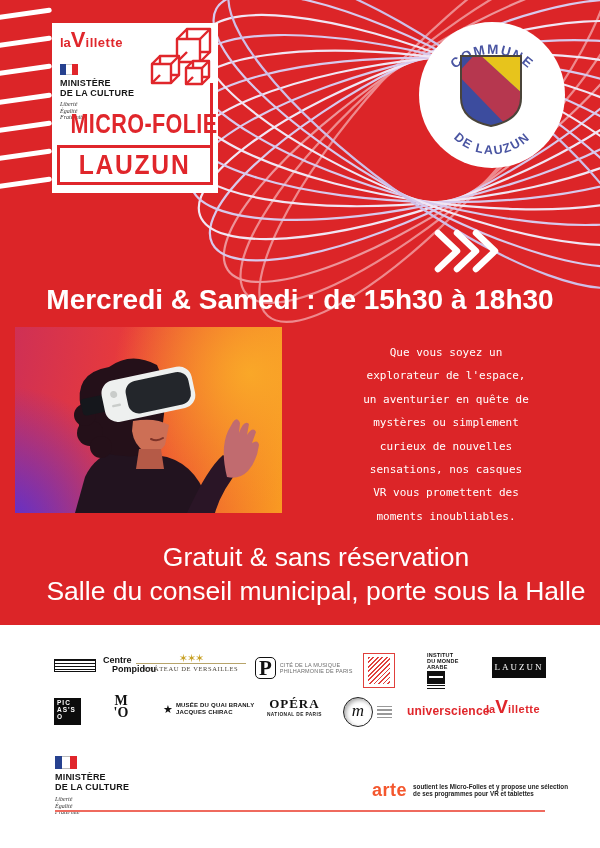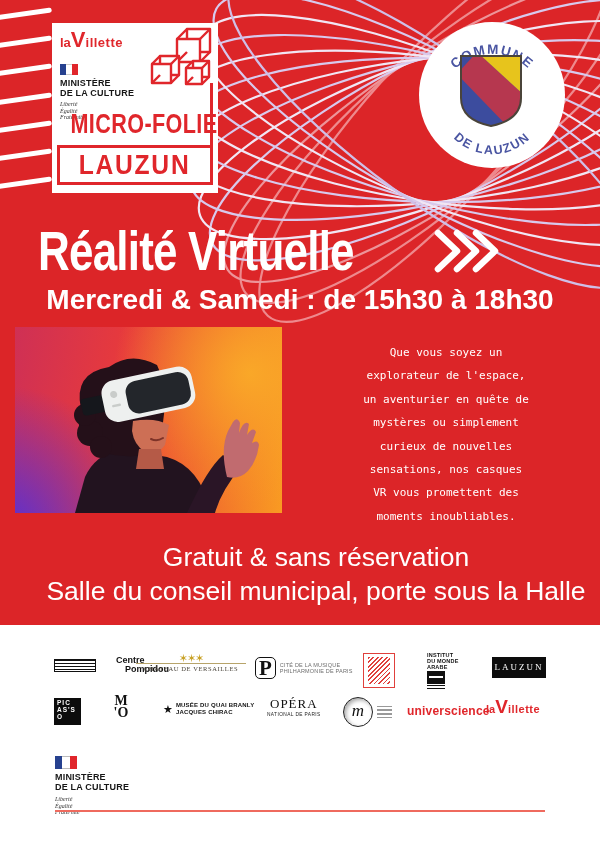--- a/index.html
+++ b/index.html
@@ -42,21 +42,21 @@
       radial-gradient(circle at 88% 25%, rgba(250,170,40,.95) 0%, rgba(250,170,40,0) 50%),
       radial-gradient(circle at -5% 110%, #5530d8 0%, rgba(85,48,216,0) 42%),
       linear-gradient(100deg,#cf3055 0%,#e73a3c 38%,#f0622f 68%,#f99b22 100%);}
   .desc{position:absolute;left:295px;top:341px;width:302px;z-index:2;color:#fff;text-align:center;
         font-family:"DejaVu Sans Mono",monospace;font-size:11px;line-height:23.4px;white-space:pre-line;}
   .info{position:absolute;left:16px;top:540px;width:600px;text-align:center;z-index:2;color:#fff;
         font-size:26.5px;line-height:34px;}
   
   .footer{position:absolute;left:0;top:625px;width:600px;height:223px;background:#fff;}
   .logo{position:absolute;color:#111;}
-  .pomp{left:54px;top:31px;display:flex;gap:20px;}
+  .pomp{left:54px;top:31px;display:flex;gap:7px;}
   .pomp-ic{width:40px;height:11px;margin-top:3px;border:1px solid #111;
     background:repeating-linear-gradient(180deg,#111 0 1.5px,#fff 1.5px 3px);}
   .pomp-tx{font-size:9px;font-weight:bold;line-height:9px;}
   .pomp-tx .i2{display:block;margin-left:9px;}
   .vers{left:136px;top:28px;width:110px;text-align:center;}
   .vers-sun{color:#C9A227;font-size:11px;line-height:10px;letter-spacing:-1px;}
   .vers-tx{font-family:"Liberation Serif",serif;font-size:6.5px;letter-spacing:.6px;color:#4a453c;border-top:1px solid #b7a46a;padding-top:1px;}
   .phil{left:255px;top:32px;display:flex;gap:4px;align-items:center;}
   .phil-p{font-size:21px;font-weight:bold;line-height:20px;font-family:"Liberation Serif",serif;
           border:1.6px solid #111;border-radius:5px;padding:0 3px;}
@@ -71,21 +71,21 @@
     background:repeating-linear-gradient(180deg,#111 0 1px,#fff 1px 2.5px);}
   .louv{left:492px;top:32px;width:54px;height:21px;background:#0c0c0c;color:#fff;text-align:center;
         font-family:"Liberation Serif",serif;font-size:9px;letter-spacing:2px;line-height:21px;}
   .pica{left:54px;top:73px;width:27px;height:27px;background:#0c0c0c;color:#fff;
         font-size:6.5px;font-weight:bold;line-height:6.8px;padding:2px 0 0 3px;box-sizing:border-box;letter-spacing:1px;}
   .orsa{left:112px;top:70px;font-family:"Liberation Serif",serif;font-size:14px;font-weight:bold;
         line-height:12px;text-align:center;width:18px;}
   .quai{left:163px;top:77px;display:flex;gap:3px;align-items:center;}
   .quai-st{font-size:11px;line-height:11px;}
   .quai-tx{font-size:6px;font-weight:bold;line-height:7px;letter-spacing:.2px;}
-  .oper{left:267px;top:71px;text-align:center;}
+  .oper{left:267px;top:71px;text-align:center;font-weight:bold;}
   .oper-t{font-family:"Liberation Serif",serif;font-size:13px;letter-spacing:1px;}
   .oper-s{font-size:4.8px;line-height:5.2px;letter-spacing:.4px;color:#222;}
   .rmn{left:343px;top:72px;display:flex;gap:4px;align-items:center;}
   .rmn-c{width:28px;height:28px;border-radius:50%;border:1.4px solid #222;text-align:center;
          font-family:"Liberation Serif",serif;font-style:italic;font-size:17px;line-height:26px;
          box-shadow:inset 2px 2px 4px rgba(0,0,0,.35);}
   .rmn-l{width:15px;height:1.6px;background:#999;margin:2px 0;}
   .univ{left:407px;top:79px;color:#E0262B;font-size:12px;font-weight:bold;letter-spacing:.2px;}
   .lv2{left:486px;top:74px;color:#E0262B;font-weight:bold;white-space:nowrap;}
   .lv2 .lv-la{font-size:11px;} .lv2 .lv-v{font-size:19px;} .lv2 .lv-rest{font-size:11px;}
@@ -195,21 +195,20 @@
             <polygon points="18,-2 66,-2 66,42" fill="#E7C41C"></polygon>
           </g>
         </g>
         <path d="M2 2 H62 V44 Q62 66 32 72 Q2 66 2 44 Z" transform="translate(40,32)" fill="none" stroke="#4a443a" stroke-width="2"></path>
         <text font-size="12.5" font-weight="bold" fill="#4A55A2" letter-spacing="1.5" text-anchor="middle">
           <textPath href="#arcBot" startOffset="50%">DE LAUZUN</textPath>
         </text>
       </svg>
     </div>
 
-    <h1 class="title" style="margin:0"><span>Réalité Virtuelle</span></h1>
     <svg class="chev" width="92" height="44" viewBox="0 0 92 44">
       <g fill="none" stroke="#fff" stroke-width="6.5" stroke-linecap="round" stroke-linejoin="round">
         <polyline points="5,4 24,22 5,40"></polyline>
         <polyline points="24,4 43,22 24,40"></polyline>
         <polyline points="43,4 62,22 43,40"></polyline>
       </g>
     </svg>
     <div class="schedule">Mercredi &amp; Samedi : de 15h30 à 18h30</div>
 
     <div class="photo">
@@ -329,16 +328,21 @@
           <i style="background:#fff;border-top:1px solid #bbb;border-bottom:1px solid #bbb"></i>
           <i style="background:#E0262B"></i>
         </div>
       <div class="fmin-name">MINISTÈRE
 DE LA CULTURE</div>
       <div class="fmin-motto">Liberté
 Égalité
 Fraternité</div>
     </div>
 
+    <div class="logo arte">
+      <div class="arte-n">arte</div>
+      <div class="arte-tx">soutient les Micro-Folies et y propose une sélection
+de ses programmes pour VR et tablettes</div>
+    </div>
 
     <div class="redline"></div>
   </div>
 </div>
 
 </body></html>

